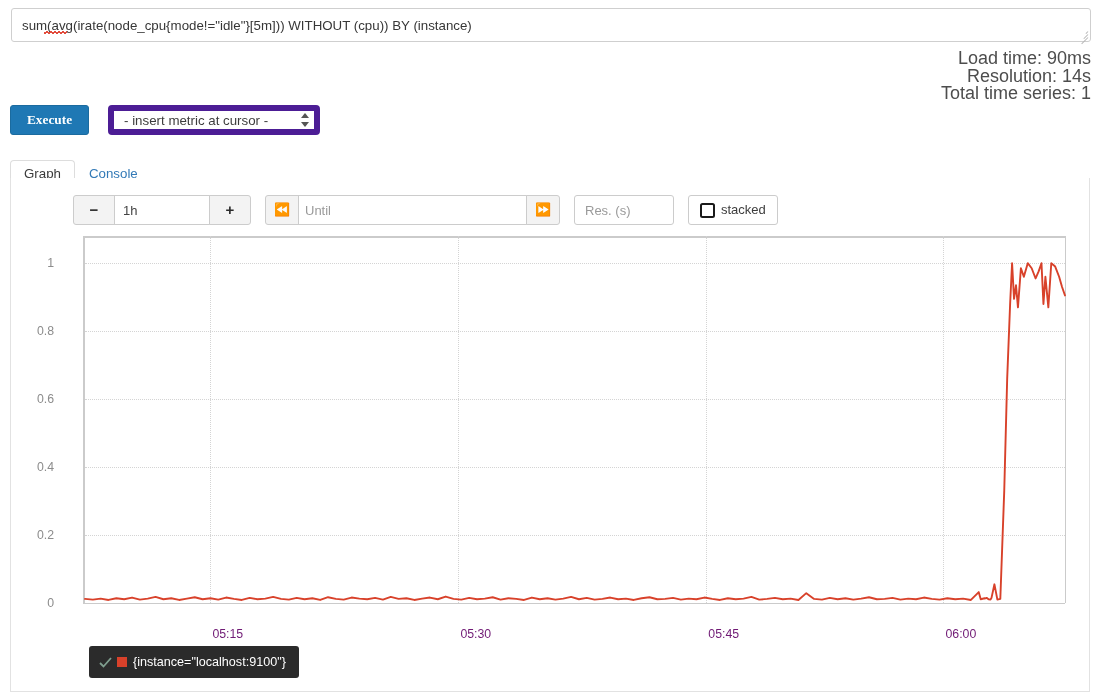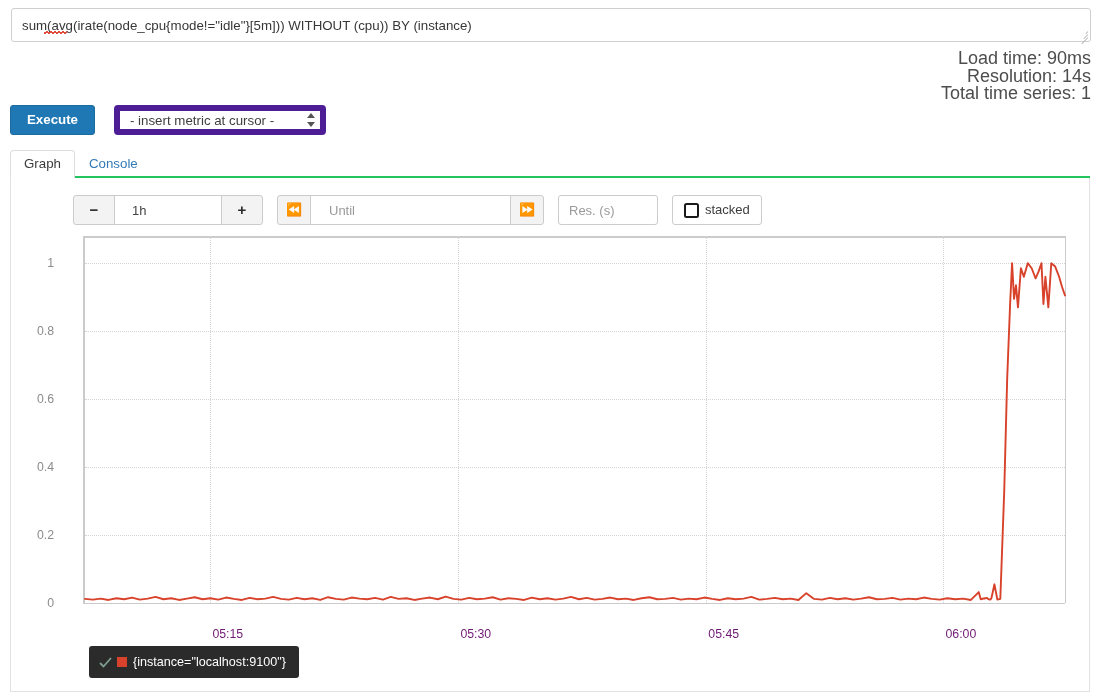--- a/index.html
+++ b/index.html
@@ -93,21 +93,21 @@
   .exec-row {
     position: absolute;
     left: 10px;
     top: 105px;
     display: flex;
     align-items: flex-start;
   }
   .btn-execute {
     height: 30px;
     padding: 0 16px;
-    font-family: Liberation Sans, sans-serif;
+    font-family: Liberation Serif, serif;
     font-size: 13.3px;
     font-weight: bold;
     color: #ffffff;
     background: #1f78b4;
     border: 1px solid #1b6b9f;
     border-radius: 3px;
     cursor: pointer;
     line-height: 28px;
   }
   .metric-select-wrap {
@@ -153,24 +153,24 @@
   }
   .select-arrows b:nth-child(2) {
     bottom: 1px;
     border-top: 5px solid #555;
   }
 
   
   .tabs {
     position: absolute;
     left: 10px;
-    top: 150px;
+    top: 160px;
     width: 1080px;
     height: 28px;
-    border-bottom: 2px solid #22c55e;
+    border-bottom: 6px solid #22c55e;
     box-sizing: border-box;
   }
   .tab {
     float: left;
     padding: 5px 13px 6px 13px;
     font-size: 13.3px;
     line-height: 16px;
     cursor: pointer;
     border: 1px solid transparent;
     border-radius: 4px 4px 0 0;
@@ -231,23 +231,23 @@
     text-align: center;
     cursor: pointer;
     padding: 0;
   }
   .grp > .ctl:not(:first-child) { margin-left: -1px; }
   .grp > .ctl:first-child { border-radius: 3px 0 0 3px; }
   .grp > .ctl:last-child  { border-radius: 0 3px 3px 0; }
   .grp > .ctl:only-child  { border-radius: 3px; }
 
   .w-minus, .w-plus { width: 42px; }
-  .w-range  { width: 108px; padding: 0 17px; }
+  .w-range  { width: 96px; padding: 0 8px; }
   .w-arrow  { width: 34px; font-size: 13px; }
-  .w-until  { width: 201px; padding: 0 18px; }
+  .w-until  { width: 229px; padding: 0 6px; }
   .w-res    { width: 100px; padding: 0 10px; text-align: left; border-radius: 3px; }
   .ctl::placeholder { color: #9a9a9a; }
 
   .btn-stacked {
     box-sizing: border-box;
     height: 30px;
     padding: 0 11px;
     background: #ffffff;
     border: 1px solid #cccccc;
     border-radius: 3px;

